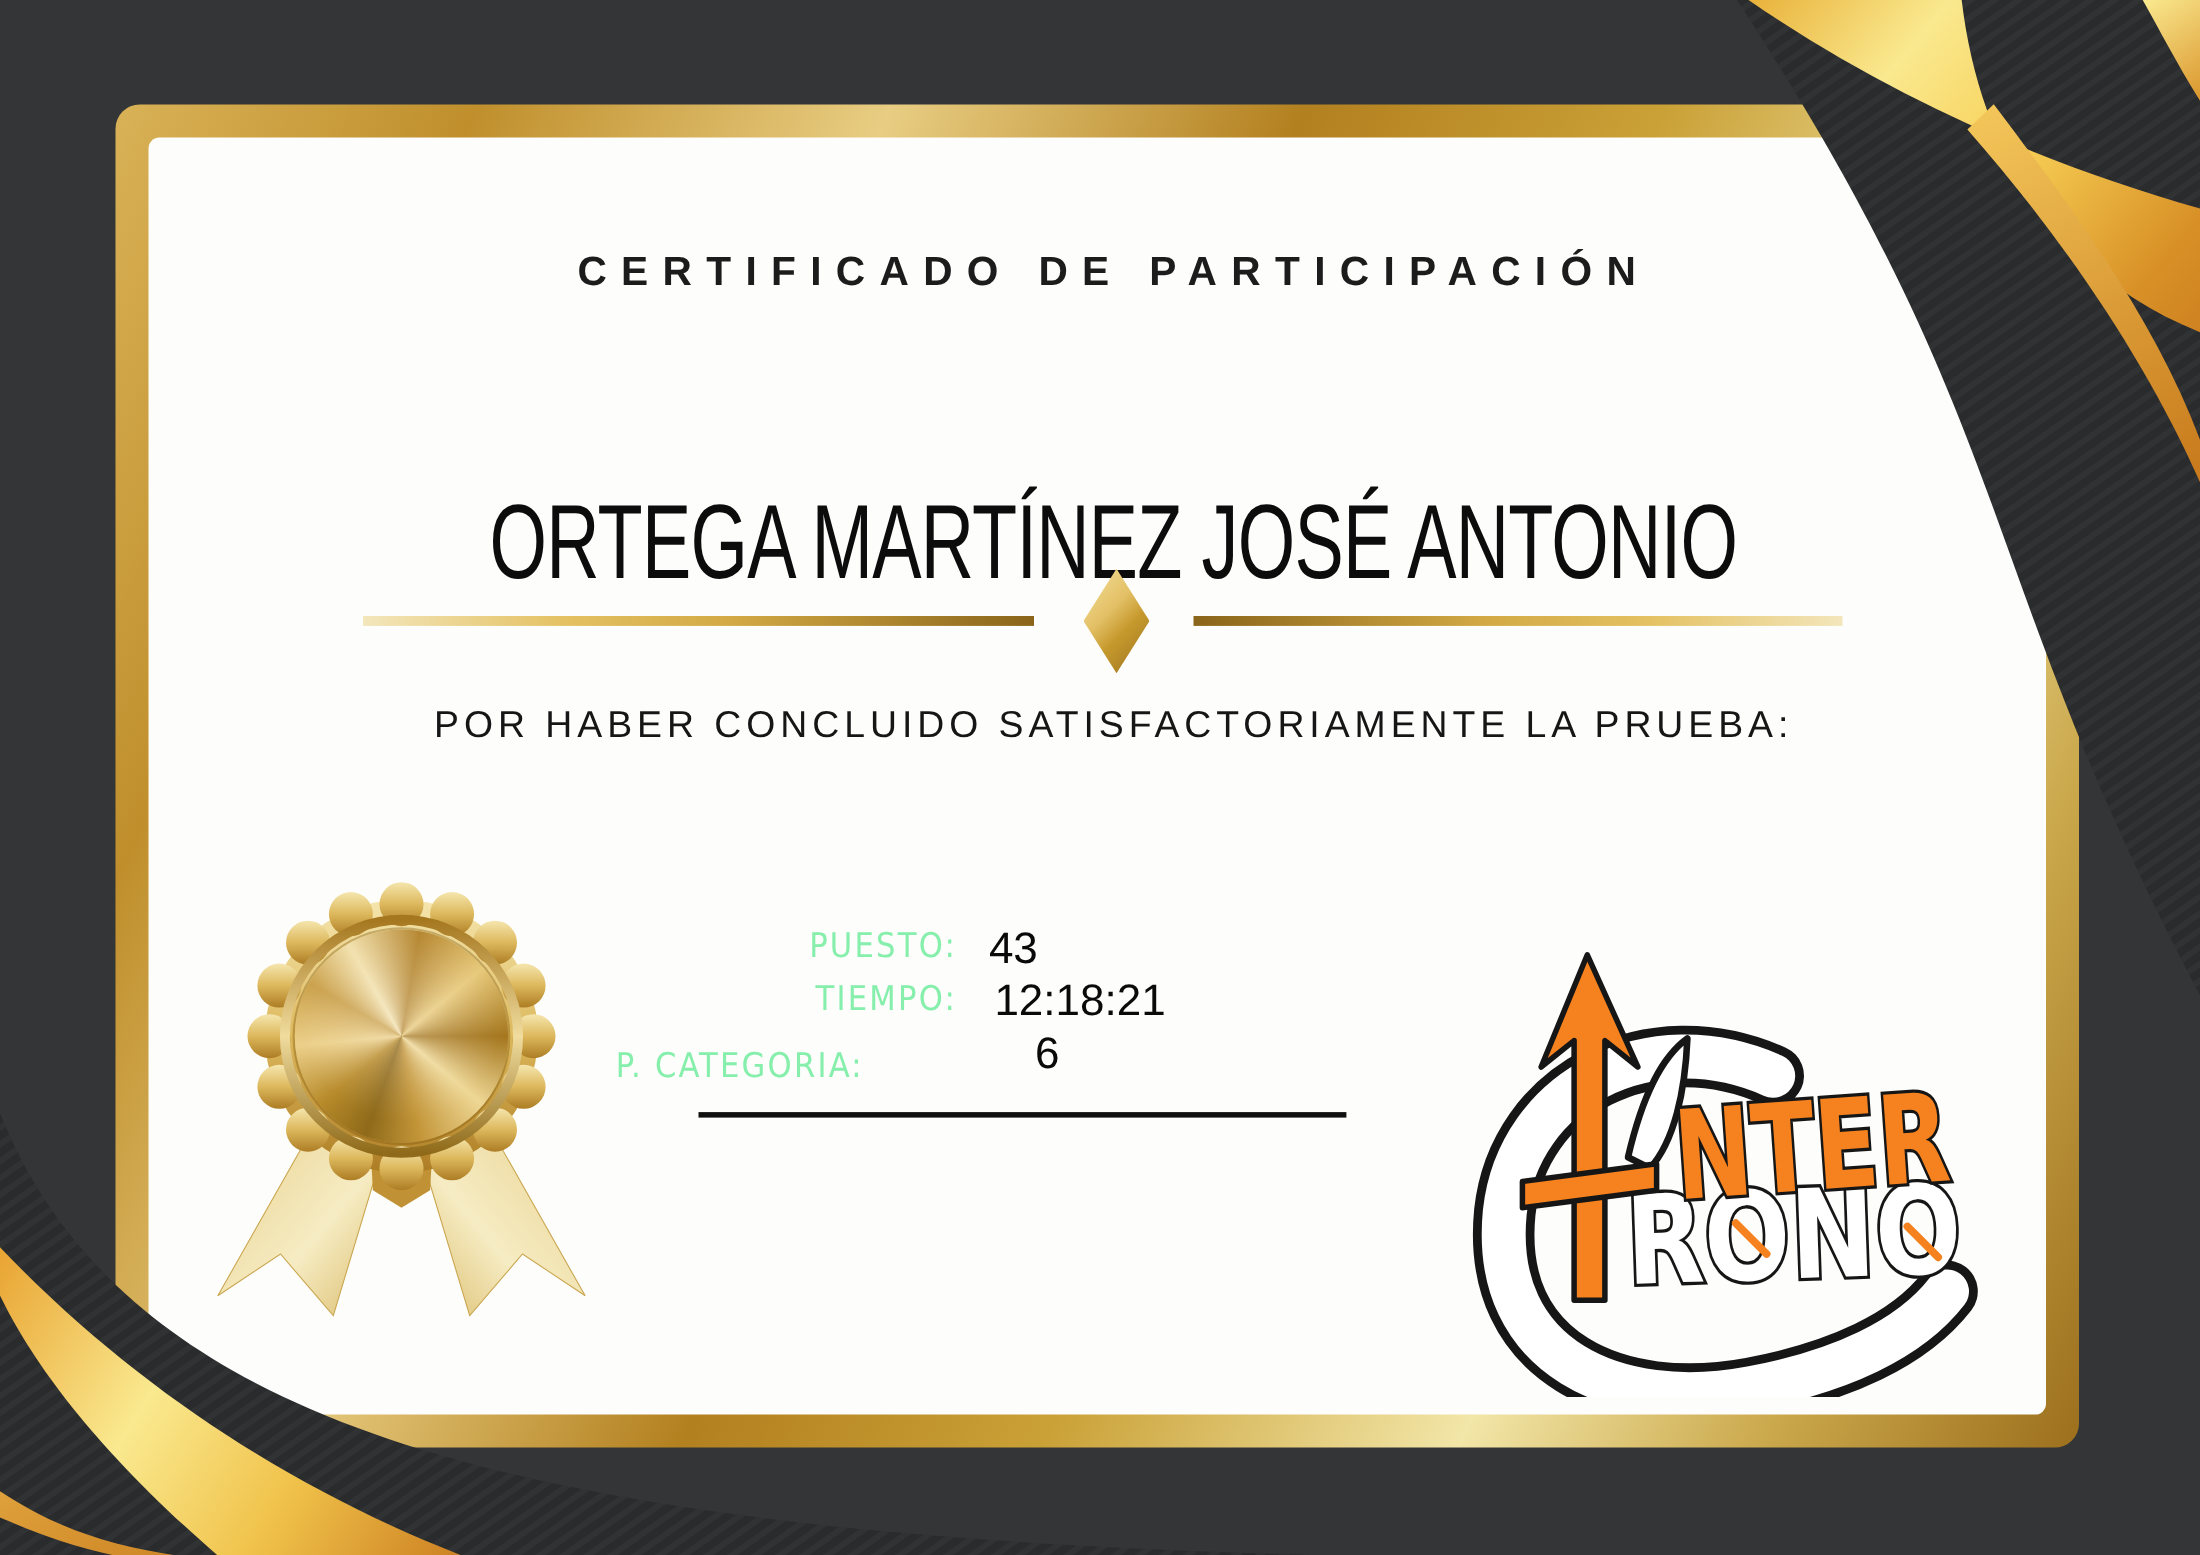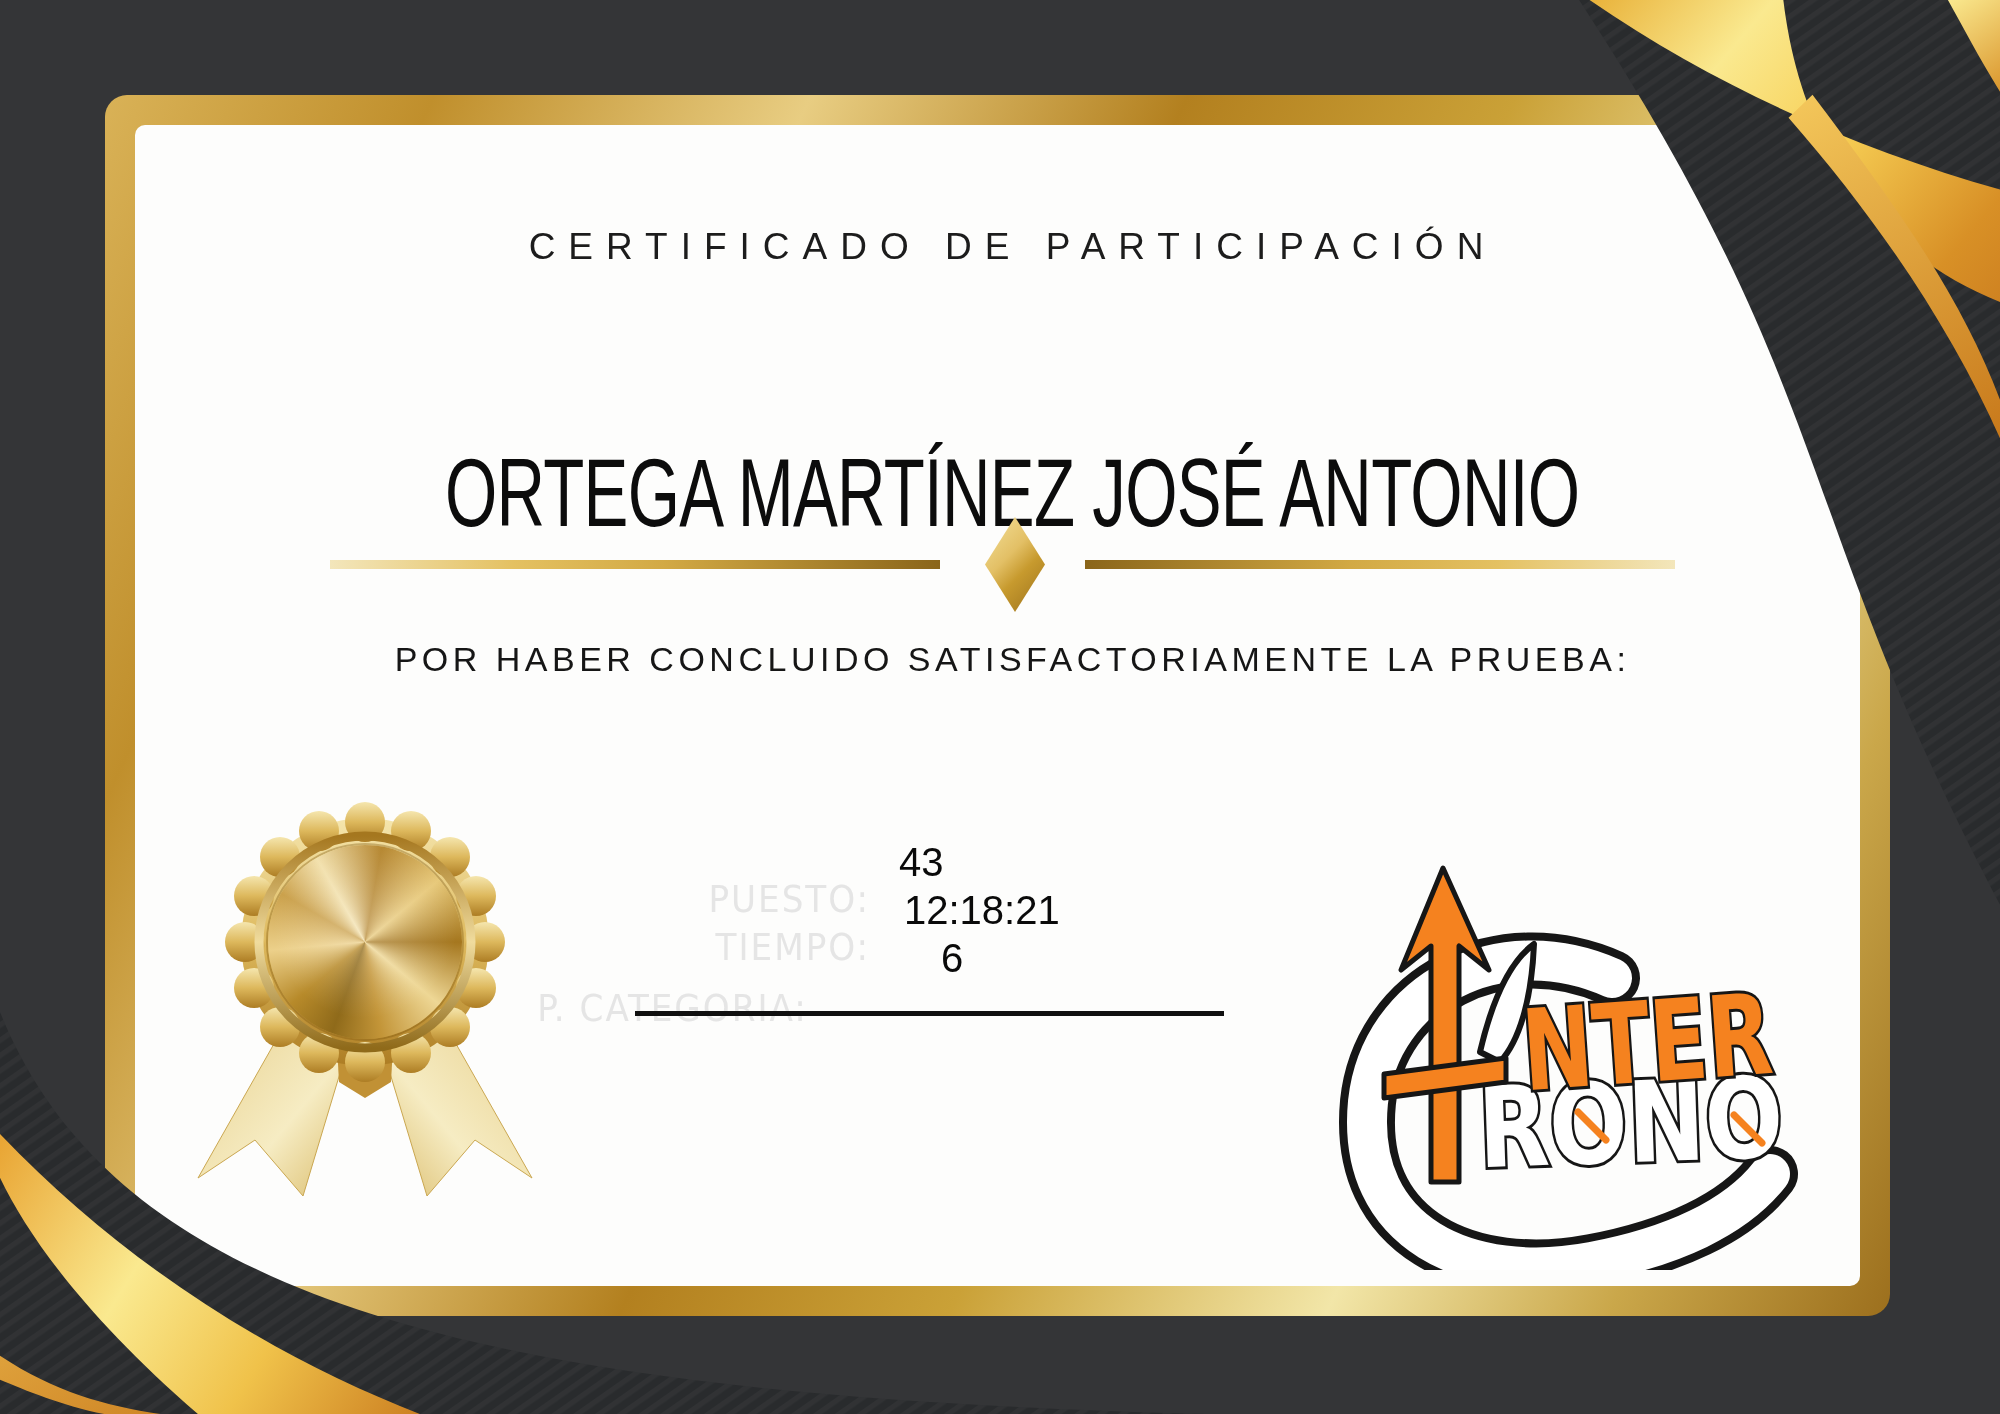--- a/index.html
+++ b/index.html
@@ -15,21 +15,21 @@
     background:linear-gradient(115deg,#d9b257 0%,#c08f2c 14%,#e8cd82 30%,#b3801f 46%,#caa137 60%,#f2e6a8 76%,#caa74a 88%,#9c6f1d 100%);
     box-sizing:border-box;padding:30px;
   }
   .paper{
     width:100%;height:100%;background:#fdfdfc;border-radius:10px;
   }
   
   .content{position:absolute;left:0;top:0;width:2000px;height:1414px;z-index:4;}
   .title{
     position:absolute;left:135px;right:110px;top:226px;text-align:center;
-    font-size:37px;letter-spacing:13px;color:#1c1c1c;font-weight:400;
+    font-size:37px;letter-spacing:13px;color:#1c1c1c;font-weight:700;
     white-space:nowrap;
   }
   .name-row{
     position:absolute;left:135px;right:110px;top:438px;text-align:center;white-space:nowrap;
   }
   .name{
     display:inline-block;font-size:96px;font-weight:400;color:#0c0c0c;
     letter-spacing:-1px;transform:scaleX(0.70);transform-origin:50% 50%;
   }
   .div-line{position:absolute;top:560px;height:9px;}
@@ -38,22 +38,22 @@
   .diamond{
     position:absolute;left:985px;top:517px;width:60px;height:95px;
     clip-path:polygon(50% 0,100% 50%,50% 100%,0 50%);
     background:linear-gradient(135deg,#f4e19b 0%,#e3c066 40%,#c79a2e 60%,#9a701c 100%);
   }
   .subtitle{
     position:absolute;left:135px;right:110px;top:640px;text-align:center;
     font-size:34px;letter-spacing:4.5px;color:#161616;font-weight:400;white-space:nowrap;
   }
   .field-label{
-    position:absolute;text-align:right;font-size:38px;letter-spacing:2px;color:#e5e5e5;
-    font-family:"DejaVu Sans","Liberation Sans",sans-serif;font-stretch:condensed;margin-top:35px;
+    position:absolute;text-align:right;font-size:31px;letter-spacing:2px;color:#86efac;
+    font-family:"DejaVu Sans","Liberation Sans",sans-serif;font-stretch:condensed;
   }
   .field-value{
     position:absolute;font-size:40px;color:#0a0a0a;
     font-family:"Liberation Sans",sans-serif;
   }
   .sig-line{position:absolute;left:635px;top:1011px;width:589px;height:5px;background:#101010;}
   
   .medal-svg{position:absolute;left:160px;top:780px;z-index:5;}
   .medal-disc{
     position:absolute;left:268px;top:845px;width:194px;height:194px;border-radius:50%;z-index:6;

